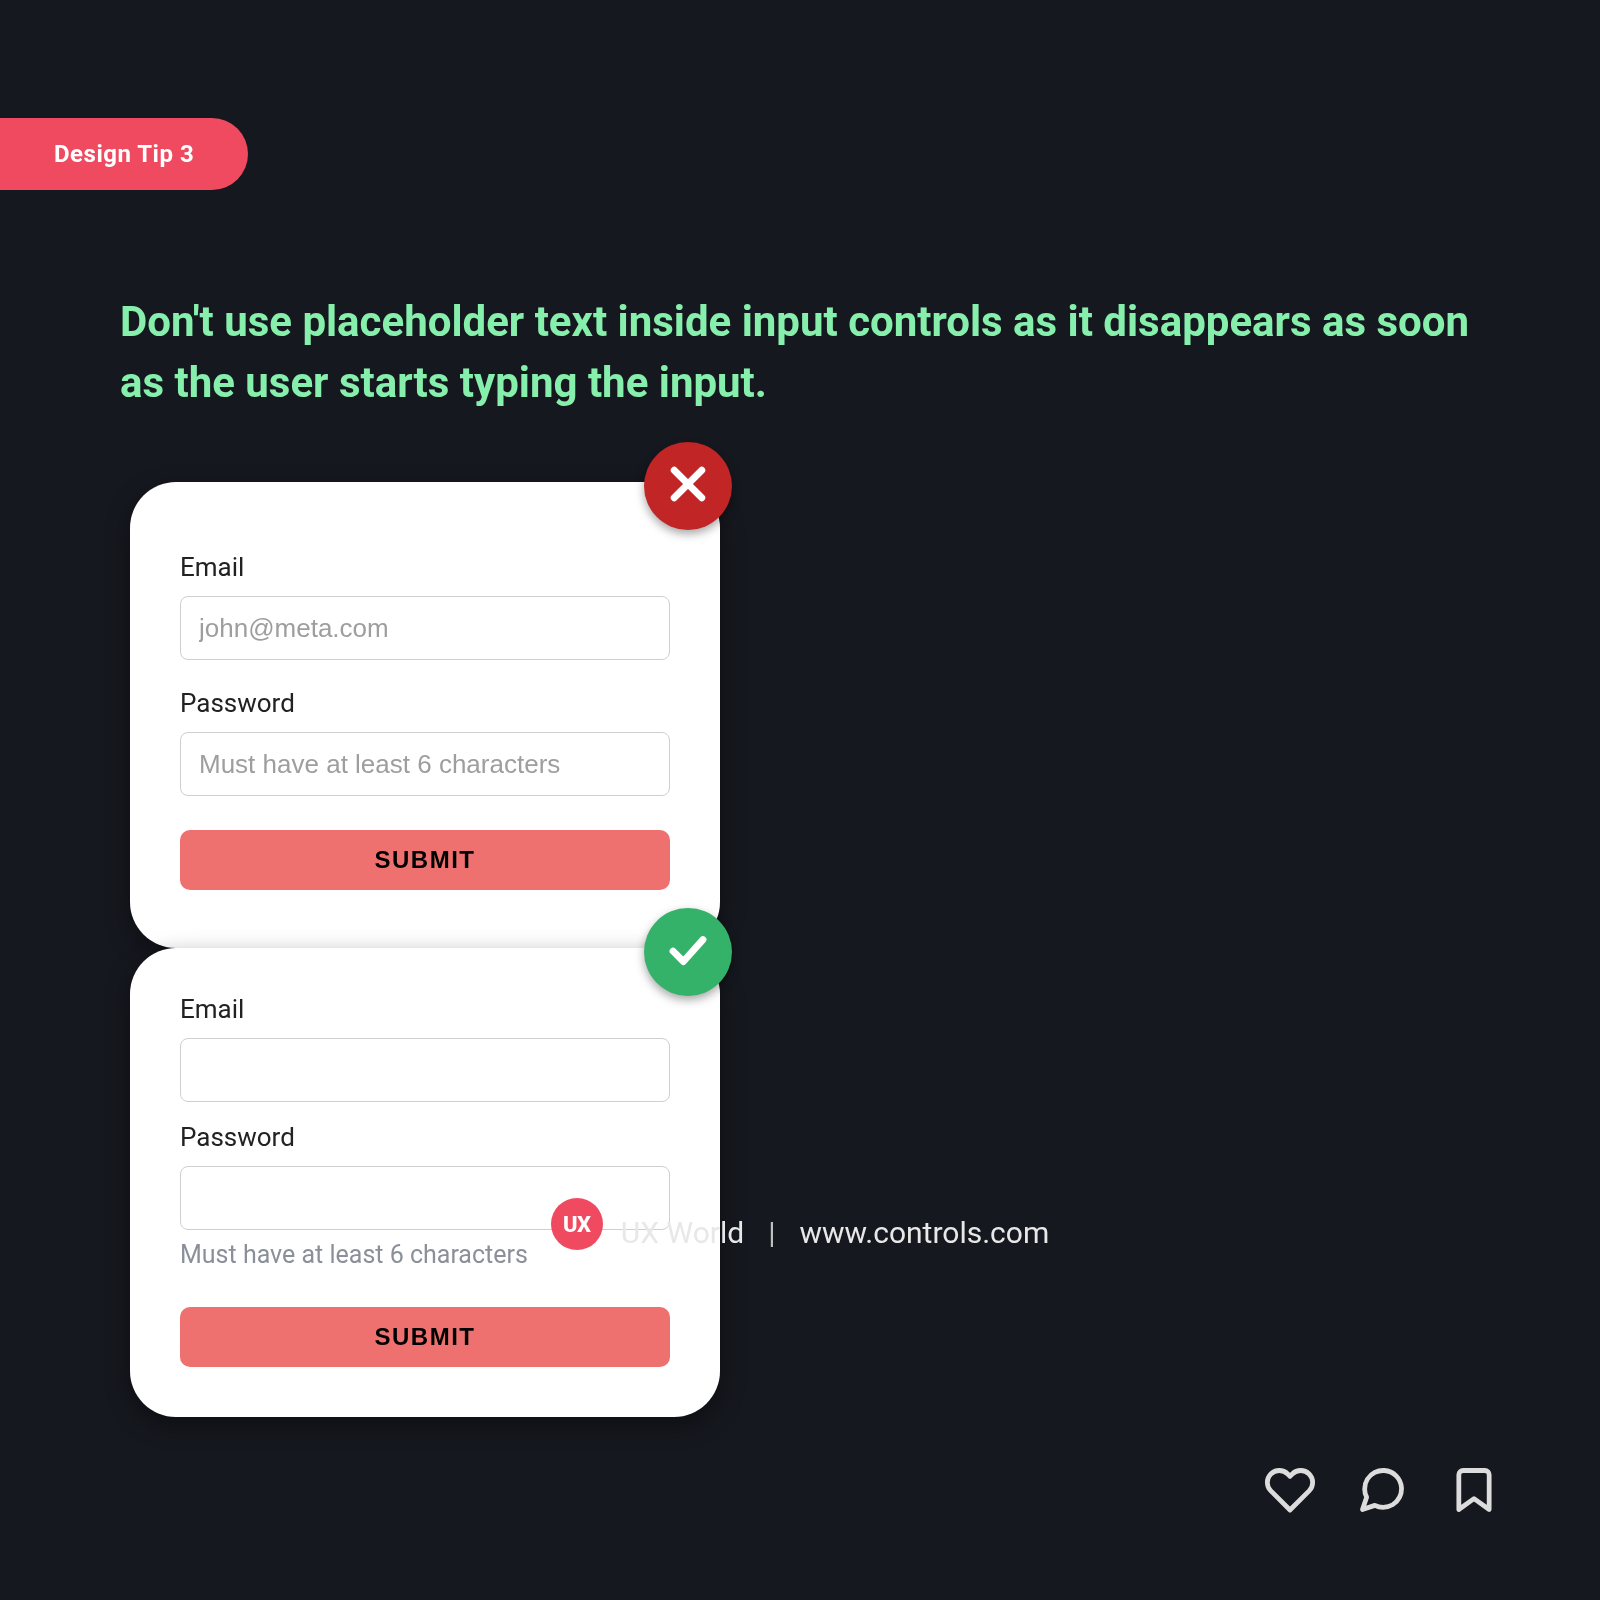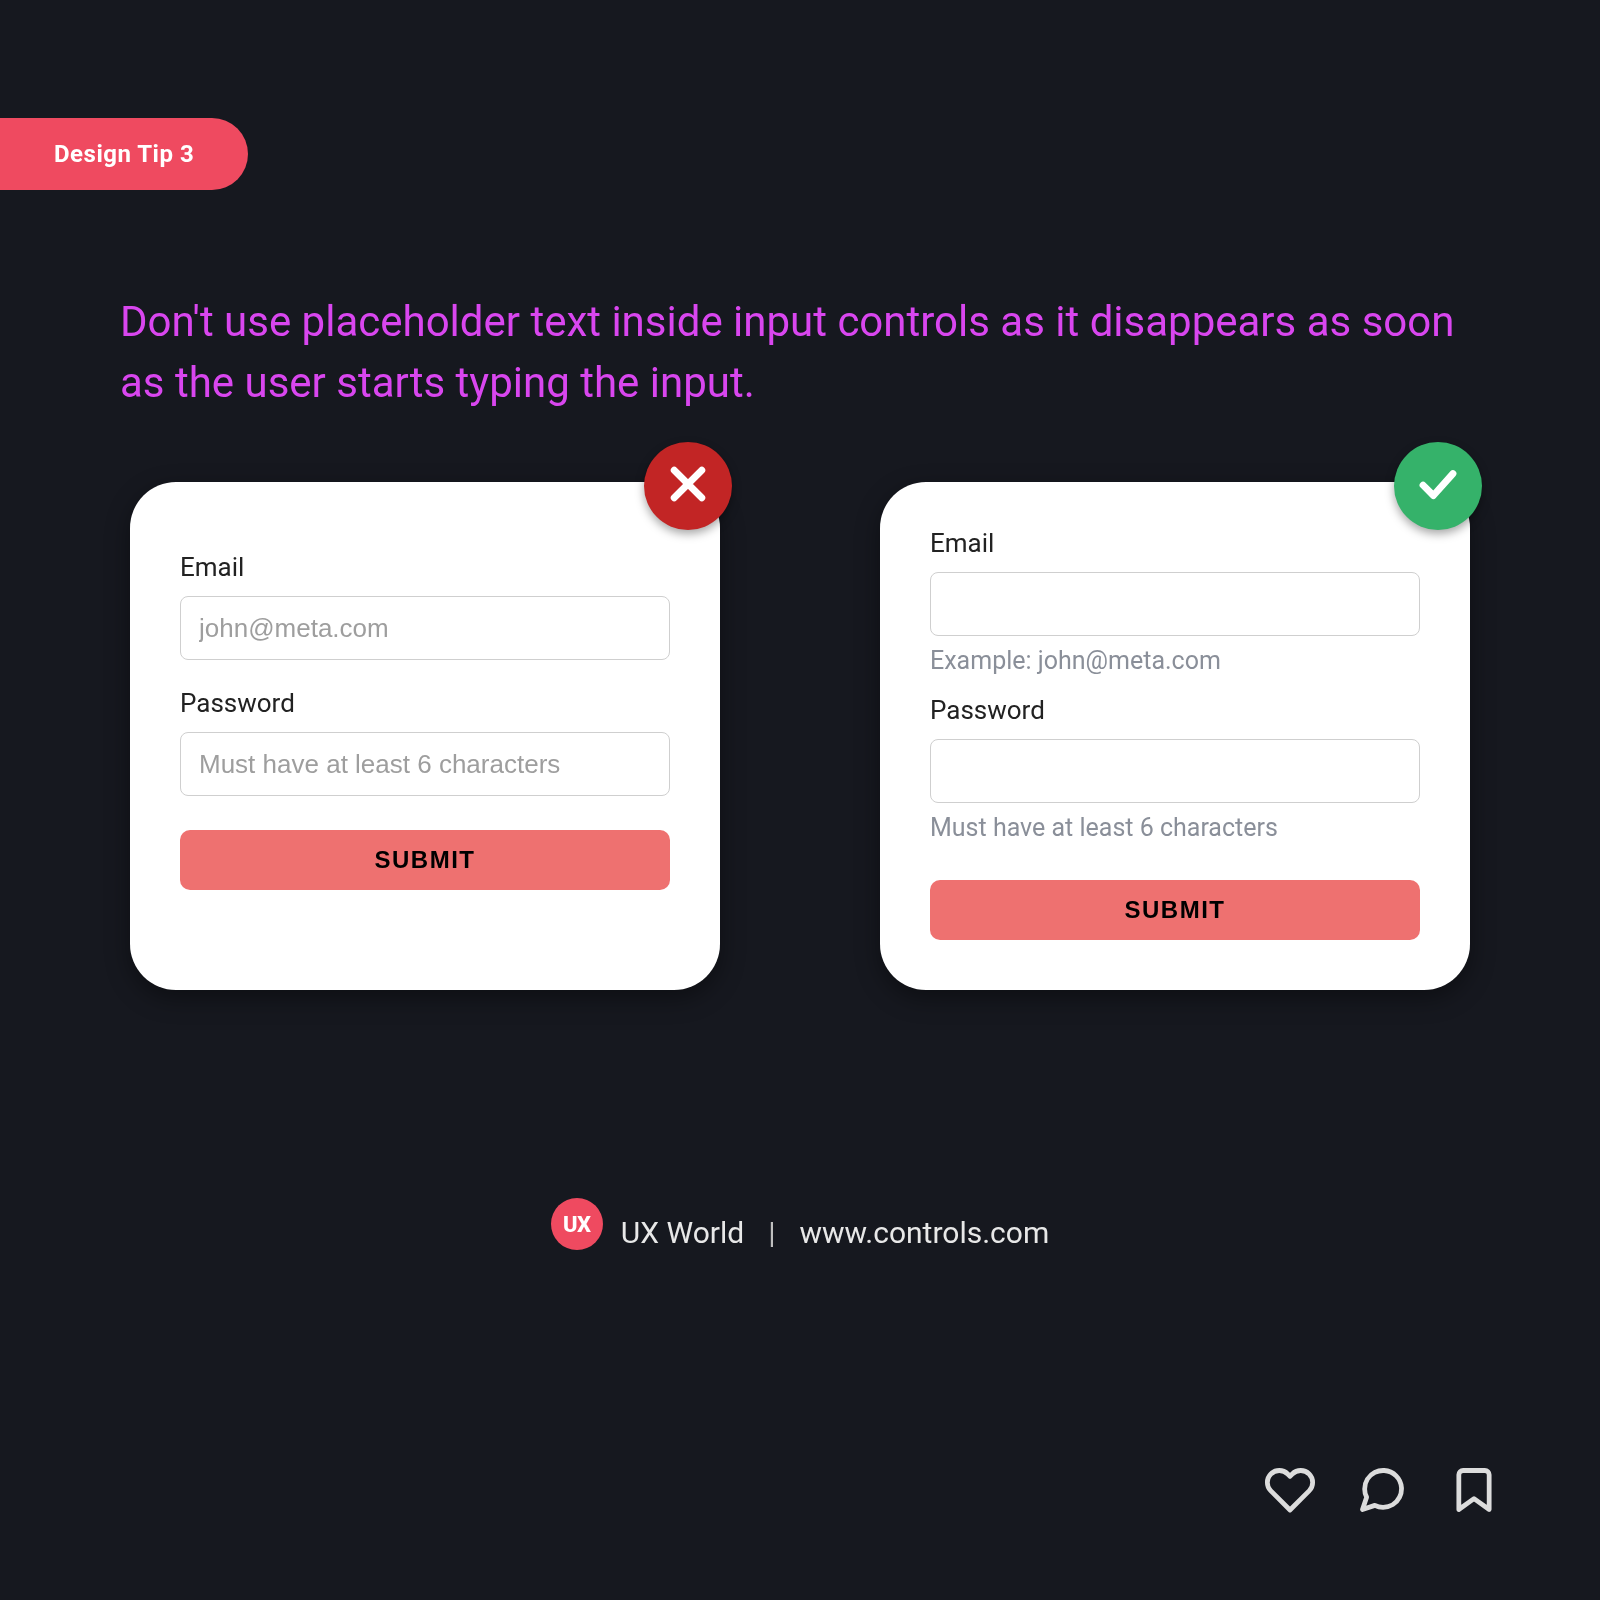--- a/index.html
+++ b/index.html
@@ -27,32 +27,33 @@
       letter-spacing: 0.5px;
     }
 
     .tip-text {
       position: absolute;
       left: 120px;
       right: 120px;
       top: 292px;
       font-size: 42px;
       line-height: 1.45;
-      font-weight: 400;
-      color: #d946ef;
+      font-weight: 700;
+      color: #86efac;
     }
 
     
     .cards {
       position: absolute;
       top: 482px;
       left: 130px;
       right: 130px;
       display: flex;
       justify-content: space-between;
+      flex-direction: column;
     }
 
     .card {
       position: relative;
       width: 590px;
       background: #fff;
       border-radius: 46px;
       box-shadow: 0 8px 24px rgba(0,0,0,0.4);
       color: #1f2430;
     }
@@ -210,21 +211,20 @@
       <span>
         <svg viewBox="0 0 40 40">
             <path d="M7 21 L16 30 L33 11"></path>
           </svg>
       </span>
     </div>
     <div class="card-inner">
       <div class="field-group">
         <div class="field-label">Email</div>
         <input class="text-input" type="text" style="">
-        <div class="helper-text">Example: john@meta.com</div>
       </div>
       <div class="field-group">
         <div class="field-label">Password</div>
         <input class="text-input" type="text" style="">
         <div class="helper-text">Must have at least 6 characters</div>
       </div>
       <button class="submit-btn">SUBMIT</button>
     </div>
   </div>
 

